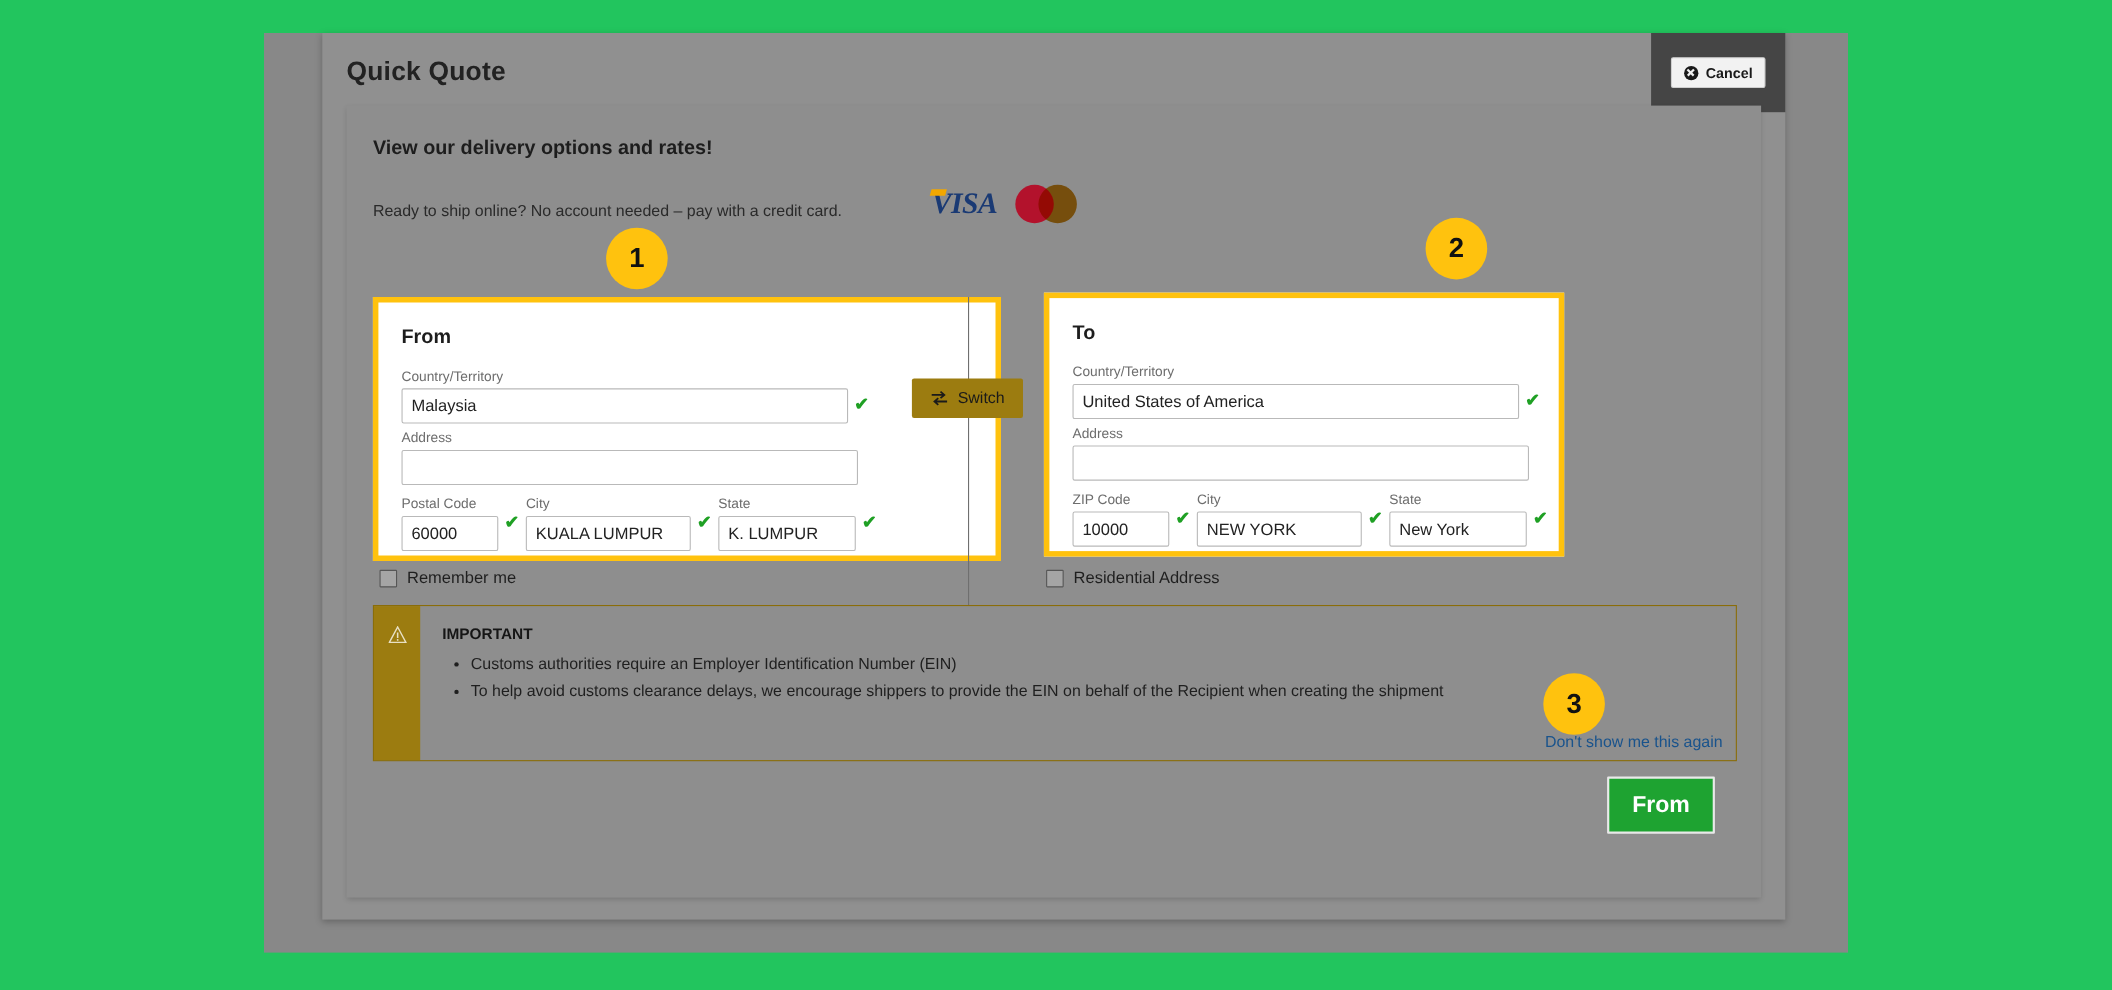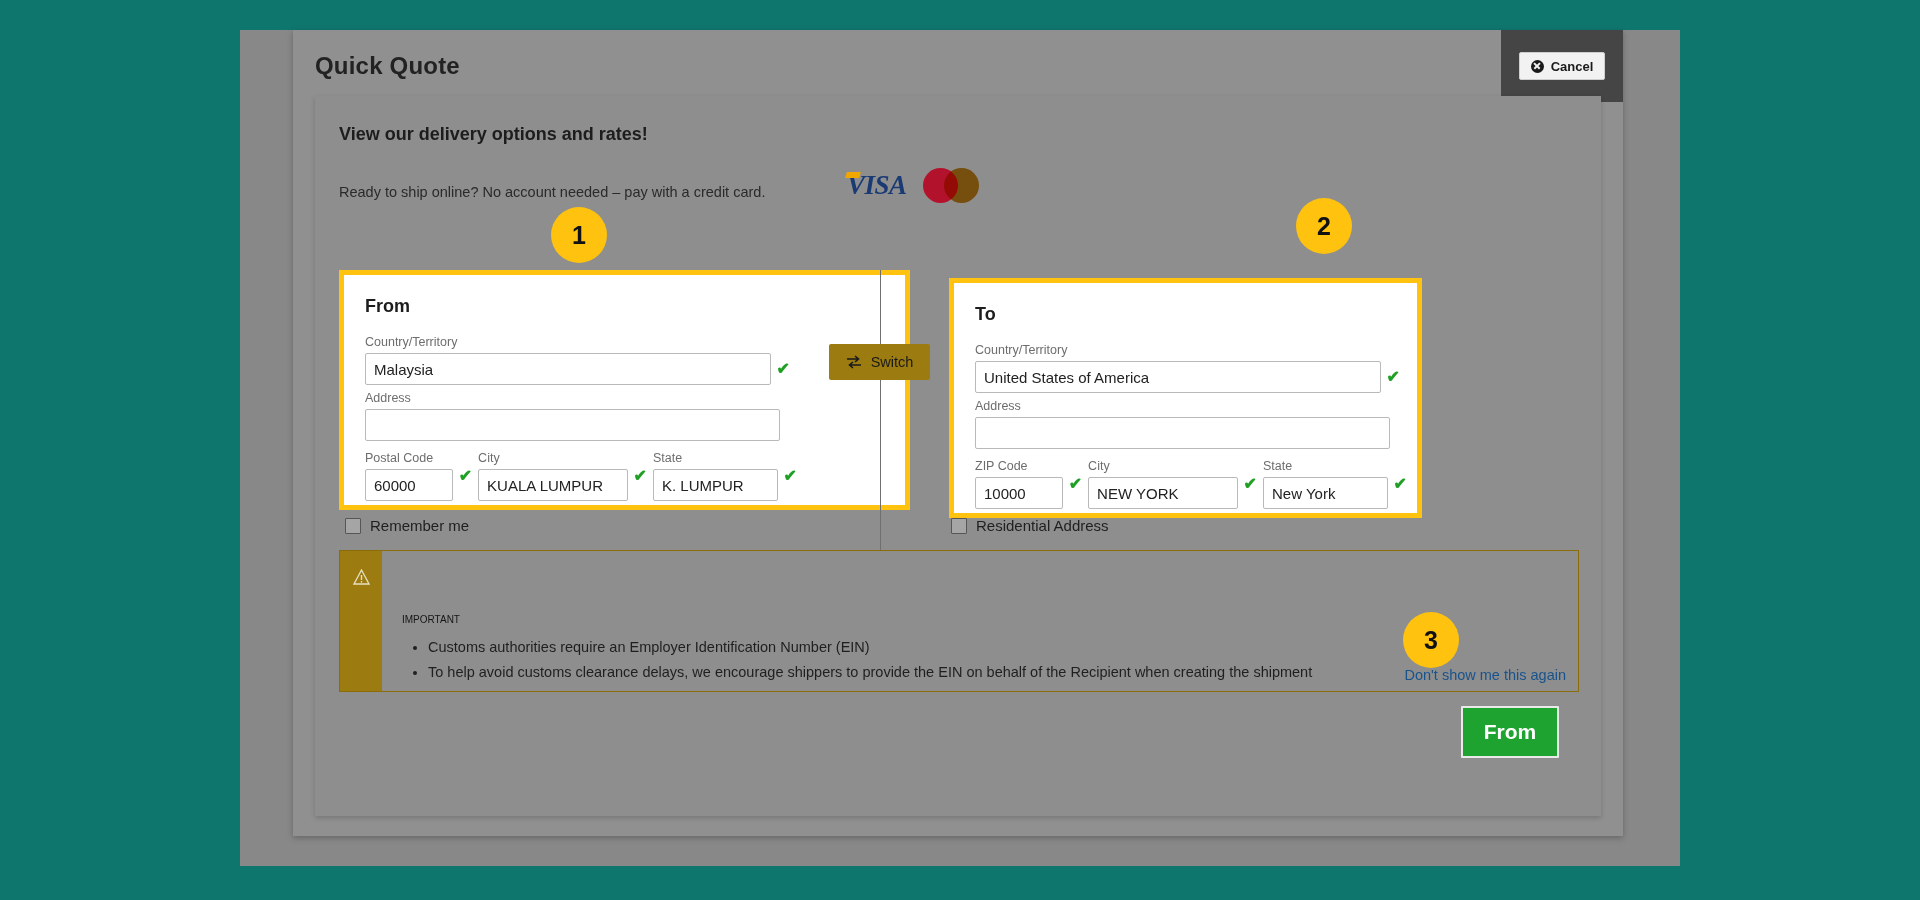--- a/index.html
+++ b/index.html
@@ -9,21 +9,21 @@
     background: #f4f4f4;
     font-family: "Liberation Sans", sans-serif;
     overflow: hidden;
   }
 
   
   #page-root {
     position: relative;
     width: 1920px;
     height: 900px;
-    background: #0f766e;
+    background: #22c55e;
   }
   #dim-backdrop {
     position: absolute;
     left: 240px; top: 30px;
     width: 1440px; height: 836px;
     background: #888888;
   }
 
   
   #modal {
@@ -146,21 +146,21 @@
   #mc-logo .mc-red { left: 0; background: #b3122c; }
   #mc-logo .mc-yel { right: 0; background: #d38b16; mix-blend-mode: multiply; }
 
   
   .addr-card {
     position: absolute;
     background: #ffffff;
     border: 5px solid #ffc20e;
   }
   #from-card { left: 24px;  top: 174px; width: 571px; height: 240px; }
-  #to-card   { left: 634px; top: 182px; width: 473px; height: 240px; }
+  #to-card   { left: 634px; top: 170px; width: 473px; height: 240px; }
 
   .card-title {
     position: absolute;
     left: 21px; top: 21px;
     font-size: 18px;
     font-weight: bold;
     color: #1d1d1d;
   }
   .field-label {
     font-size: 12.5px;
@@ -267,25 +267,24 @@
     padding-top: 18px;
     flex: 0 0 auto;
   }
   .warn-tri { display: block; }
   #notice-body {
     flex: 1 1 auto;
     padding: 16px 18px 0 20px;
     position: relative;
   }
   #notice-title {
-    font-size: 10px;
-    font-weight: normal;
+    font-size: 14px;
+    font-weight: bold;
     color: #161616;
     line-height: 19px;
-    margin-top: 43px;
   }
   #notice-lead {
     font-size: 14.5px;
     color: #1f1f1f;
     line-height: 22px;
   }
   #notice-list {
     margin: 6px 0 0 0;
     padding-left: 26px;
   }

